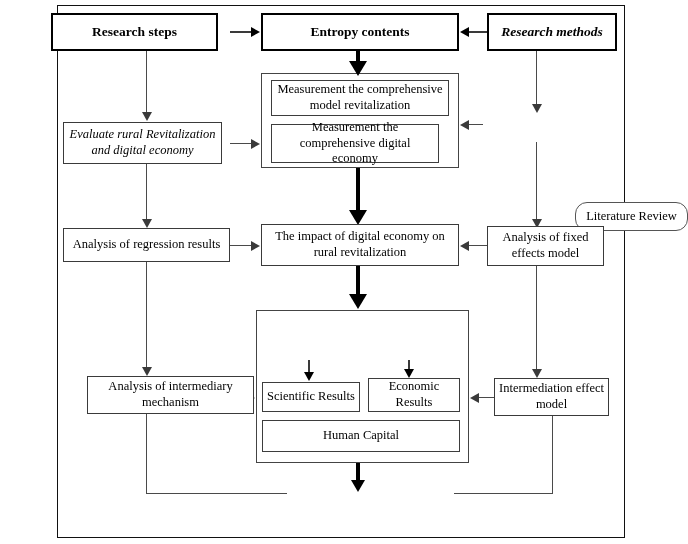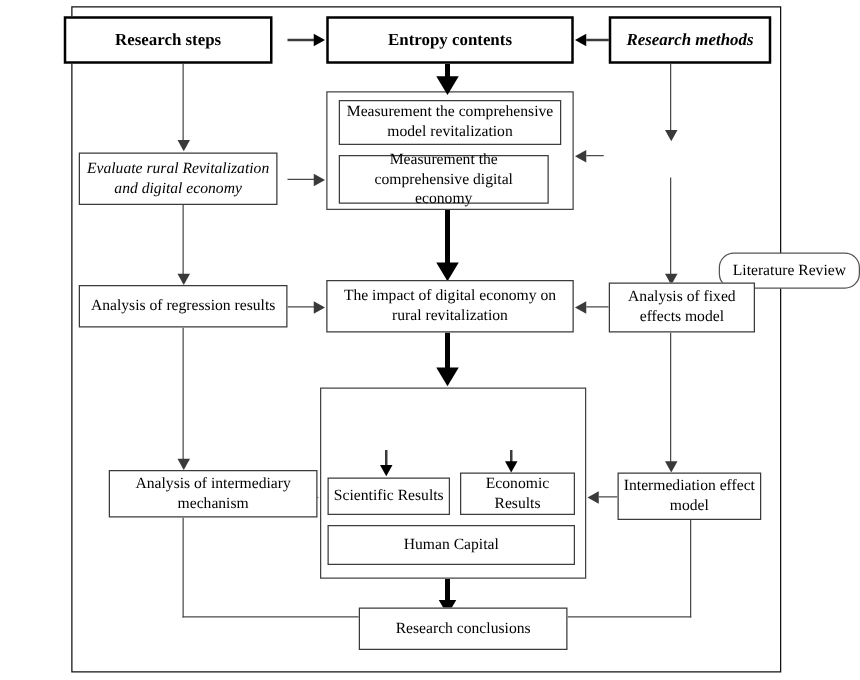--- a/index.html
+++ b/index.html
@@ -156,15 +156,14 @@
 
   <div class="ln v thick" style="left:356px;top:463px;height:22px;"></div>
   <div class="arw down mid" style="left:351px;top:480px;"></div>
 
   <div class="ln v" style="left:146px;top:414px;height:80px;"></div>
   <div class="ln h" style="left:146px;top:493px;width:141px;"></div>
 
   <div class="ln v" style="left:552px;top:416px;height:78px;"></div>
   <div class="ln h" style="left:454px;top:493px;width:99px;"></div>
 
-  <div class="box" style="left:287px;top:486px;width:167px;height:34px;">Research conclusions</div>
 
 </div>
 
 </body></html>

